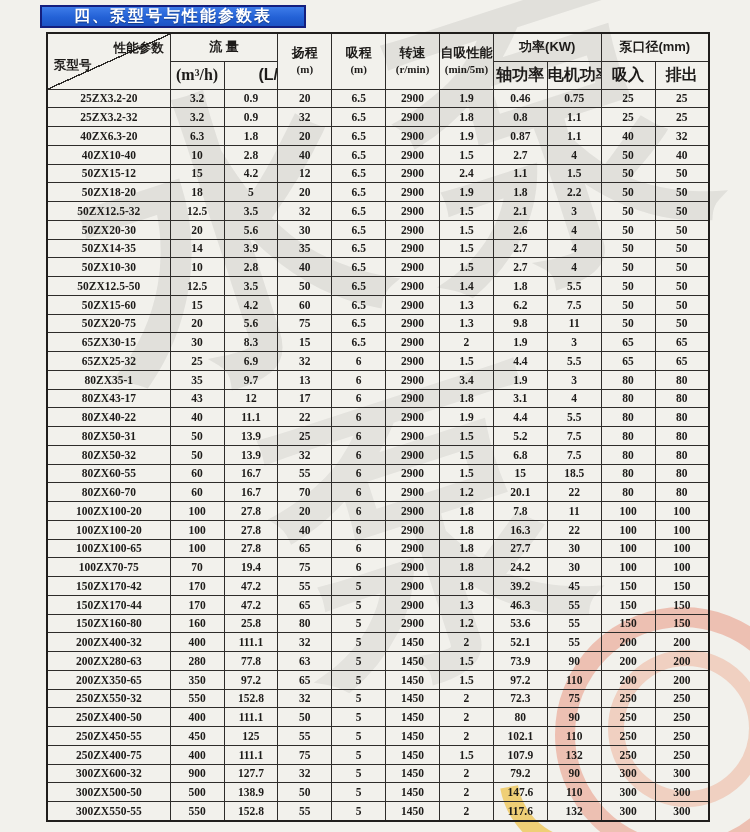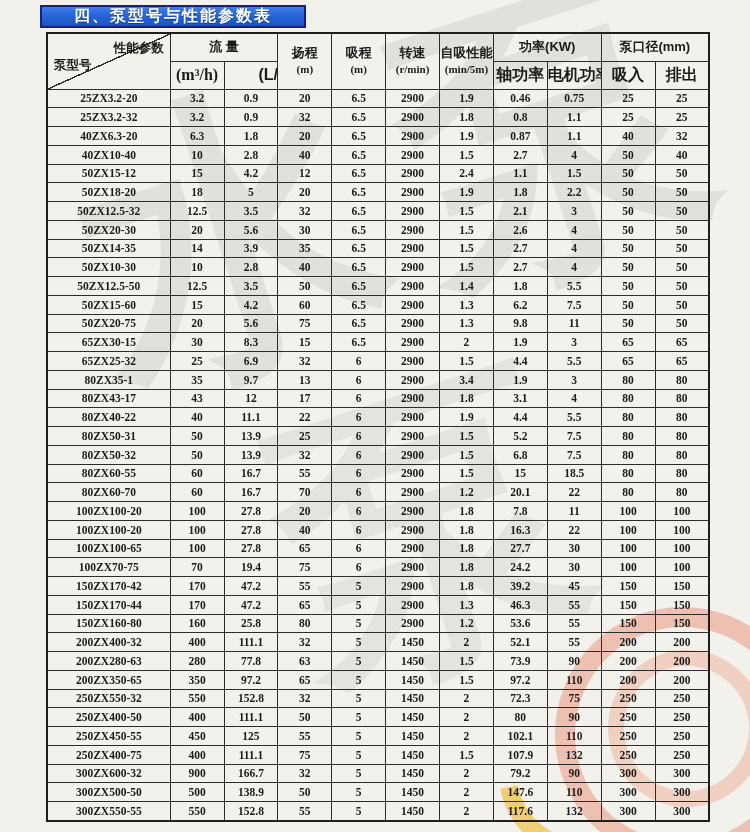--- a/index.html
+++ b/index.html
@@ -619,21 +619,21 @@
           <td>1450</td>
           <td>1.5</td>
           <td>107.9</td>
           <td>132</td>
           <td>250</td>
           <td>250</td>
         </tr>
         <tr>
           <td>300ZX600-32</td>
           <td>900</td>
-          <td>166.7</td>
+          <td>127.7</td>
           <td>32</td>
           <td>5</td>
           <td>1450</td>
           <td>2</td>
           <td>79.2</td>
           <td>90</td>
           <td>300</td>
           <td>300</td>
         </tr>
         <tr>

